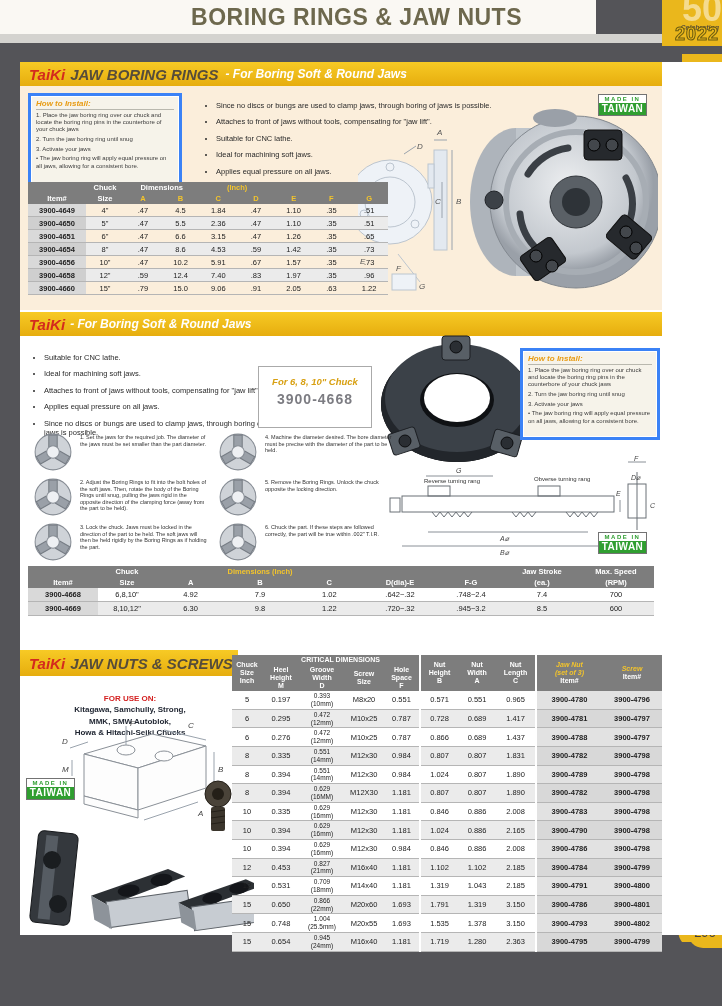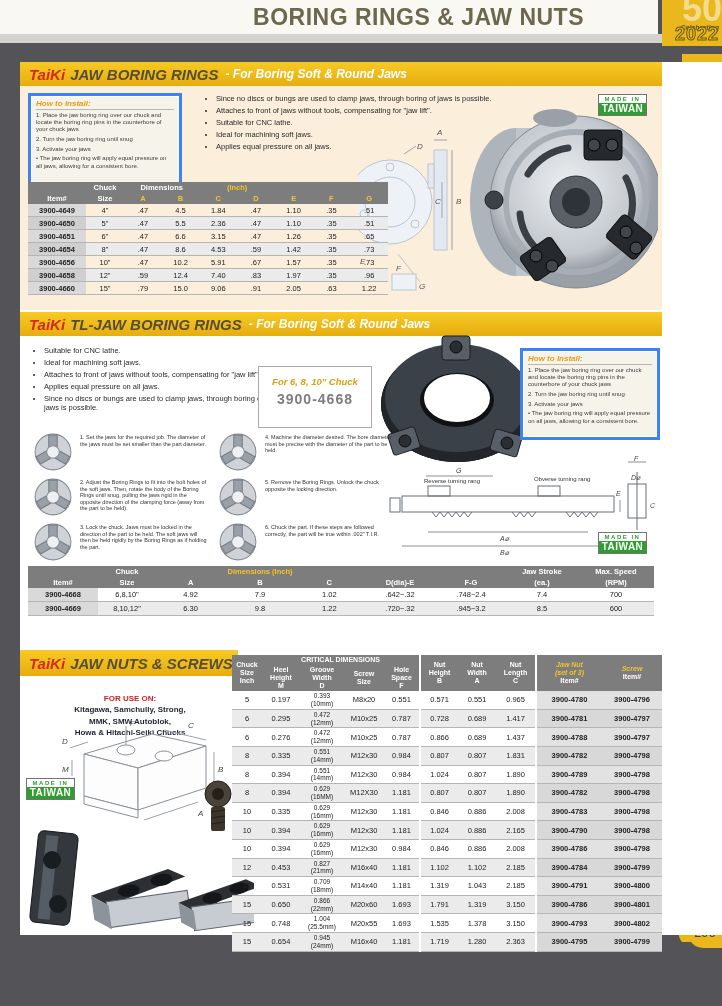--- a/index.html
+++ b/index.html
@@ -1,20 +1,20 @@
 <!DOCTYPE html>
 <html><head>
 <meta charset="utf-8">
 <style>
   * { margin:0; padding:0; box-sizing:border-box; }
   html,body { width:722px; height:1006px; }
   body { position:relative; background:#545458; font-family:"Liberation Sans", sans-serif; overflow:hidden; }
 
   
-  .topbar { position:absolute; left:0; top:0; width:658px; height:34px; background:#faf8f3; }
+  .topbar { position:absolute; left:0; top:0; width:596px; height:34px; background:#faf8f3; }
   .page-title { position:absolute; right:74px; top:4px; font-size:23px; font-weight:bold; color:#6d684d; letter-spacing:.5px; white-space:nowrap; }
   .top-strip { position:absolute; left:0; top:34px; width:722px; height:9px; background:#d4d3cf; }
   .ann-badge { position:absolute; right:0; top:0; width:60px; height:46px; background:#eab71c; overflow:hidden; }
   .ann-50 { position:absolute; right:0px; top:-12px; font-size:36px; font-weight:bold; color:rgba(255,255,255,.5); }
   .ann-l1 { position:absolute; right:3px; bottom:15px; font-size:7px; font-weight:bold; font-style:italic; color:#5b5138; }
   .ann-l2 { position:absolute; right:3px; bottom:1px; font-size:18px; font-weight:bold; letter-spacing:1px; color:#eab71c; -webkit-text-stroke:1px #6b5c10; }
 
   
   .side-tab { position:absolute; background:#eab71c; }
   .tab1 { left:682px; top:54px; width:40px; height:12px; }
@@ -32,21 +32,21 @@
   .sec-title { color:#564c3a; font-size:15px; margin-right:7px; }
   .sec-sub { color:#fff; font-size:12px; }
 
   
   .howto { position:absolute; background:#f6f3ea; border:3px solid #3b82f6; box-shadow:inset 0 0 0 1px #fff; padding:3px 5px; }
   .howto-title { font-size:8px; font-weight:bold; font-style:italic; color:#e89c15; border-bottom:1px solid #b9b8ae; padding-bottom:1px; margin-bottom:2px; }
   .howto ul { list-style:none; }
   .howto li { font-size:6px; color:#3c3c3c; line-height:1.2; margin-bottom:2.5px; }
 
   ul.feat { list-style:disc; padding-left:12px; position:absolute; }
-  ul.feat li { color:#2a2a2a; line-height:1.25; margin-bottom:2.5px; }
+  ul.feat li { color:#2a2a2a; line-height:1.25; margin-bottom:2.5px;margin-top:7px; }
 
   
   .made { position:absolute; width:49px; border:1px solid #737373; background:#fff; text-align:center; }
   .made .mi { font-size:6px; font-weight:bold; letter-spacing:1.5px; color:#2f9e30; padding:1px 0; }
   .made .tw { font-size:10px; font-weight:900; letter-spacing:.5px; color:#fff; background:#2f9e30; padding:0 0 1px; }
 
   
   table { border-collapse:collapse; table-layout:fixed; }
   th { background:#7d7d7d; color:#fff; font-weight:bold; text-align:center; vertical-align:middle; white-space:pre-line; }
   td { text-align:center; vertical-align:middle; border-bottom:1px solid #b5b5b5; color:#222; white-space:pre-line; }
@@ -343,21 +343,20 @@
             <td>2.05</td>
             <td>.63</td>
             <td>1.22</td>
           </tr>
         </tbody>
     </table>
   </div>
 
   <div class="sec-bar" style="top:250px">
     <span class="brand">TaiKi</span>
-    <span class="sec-title">TL-JAW BORING RINGS</span>
     <span class="sec-sub">- For Boring Soft &amp; Round Jaws</span>
   </div>
   <div style="position:absolute;left:0;top:274px;width:642px;height:314px;background:#fff"></div>
 
   <ul class="feat" style="left:12px;top:284px;width:238px;font-size:7.5px">
       <li>Suitable for CNC lathe.</li>
       <li>Ideal for machining soft jaws.</li>
       <li>Attaches to front of jaws without tools, compensating for "jaw lift".</li>
       <li>Applies equal pressure on all jaws.</li>
       <li>Since no discs or bungs are used to clamp jaws, through boring of jaws is possible.</li>

